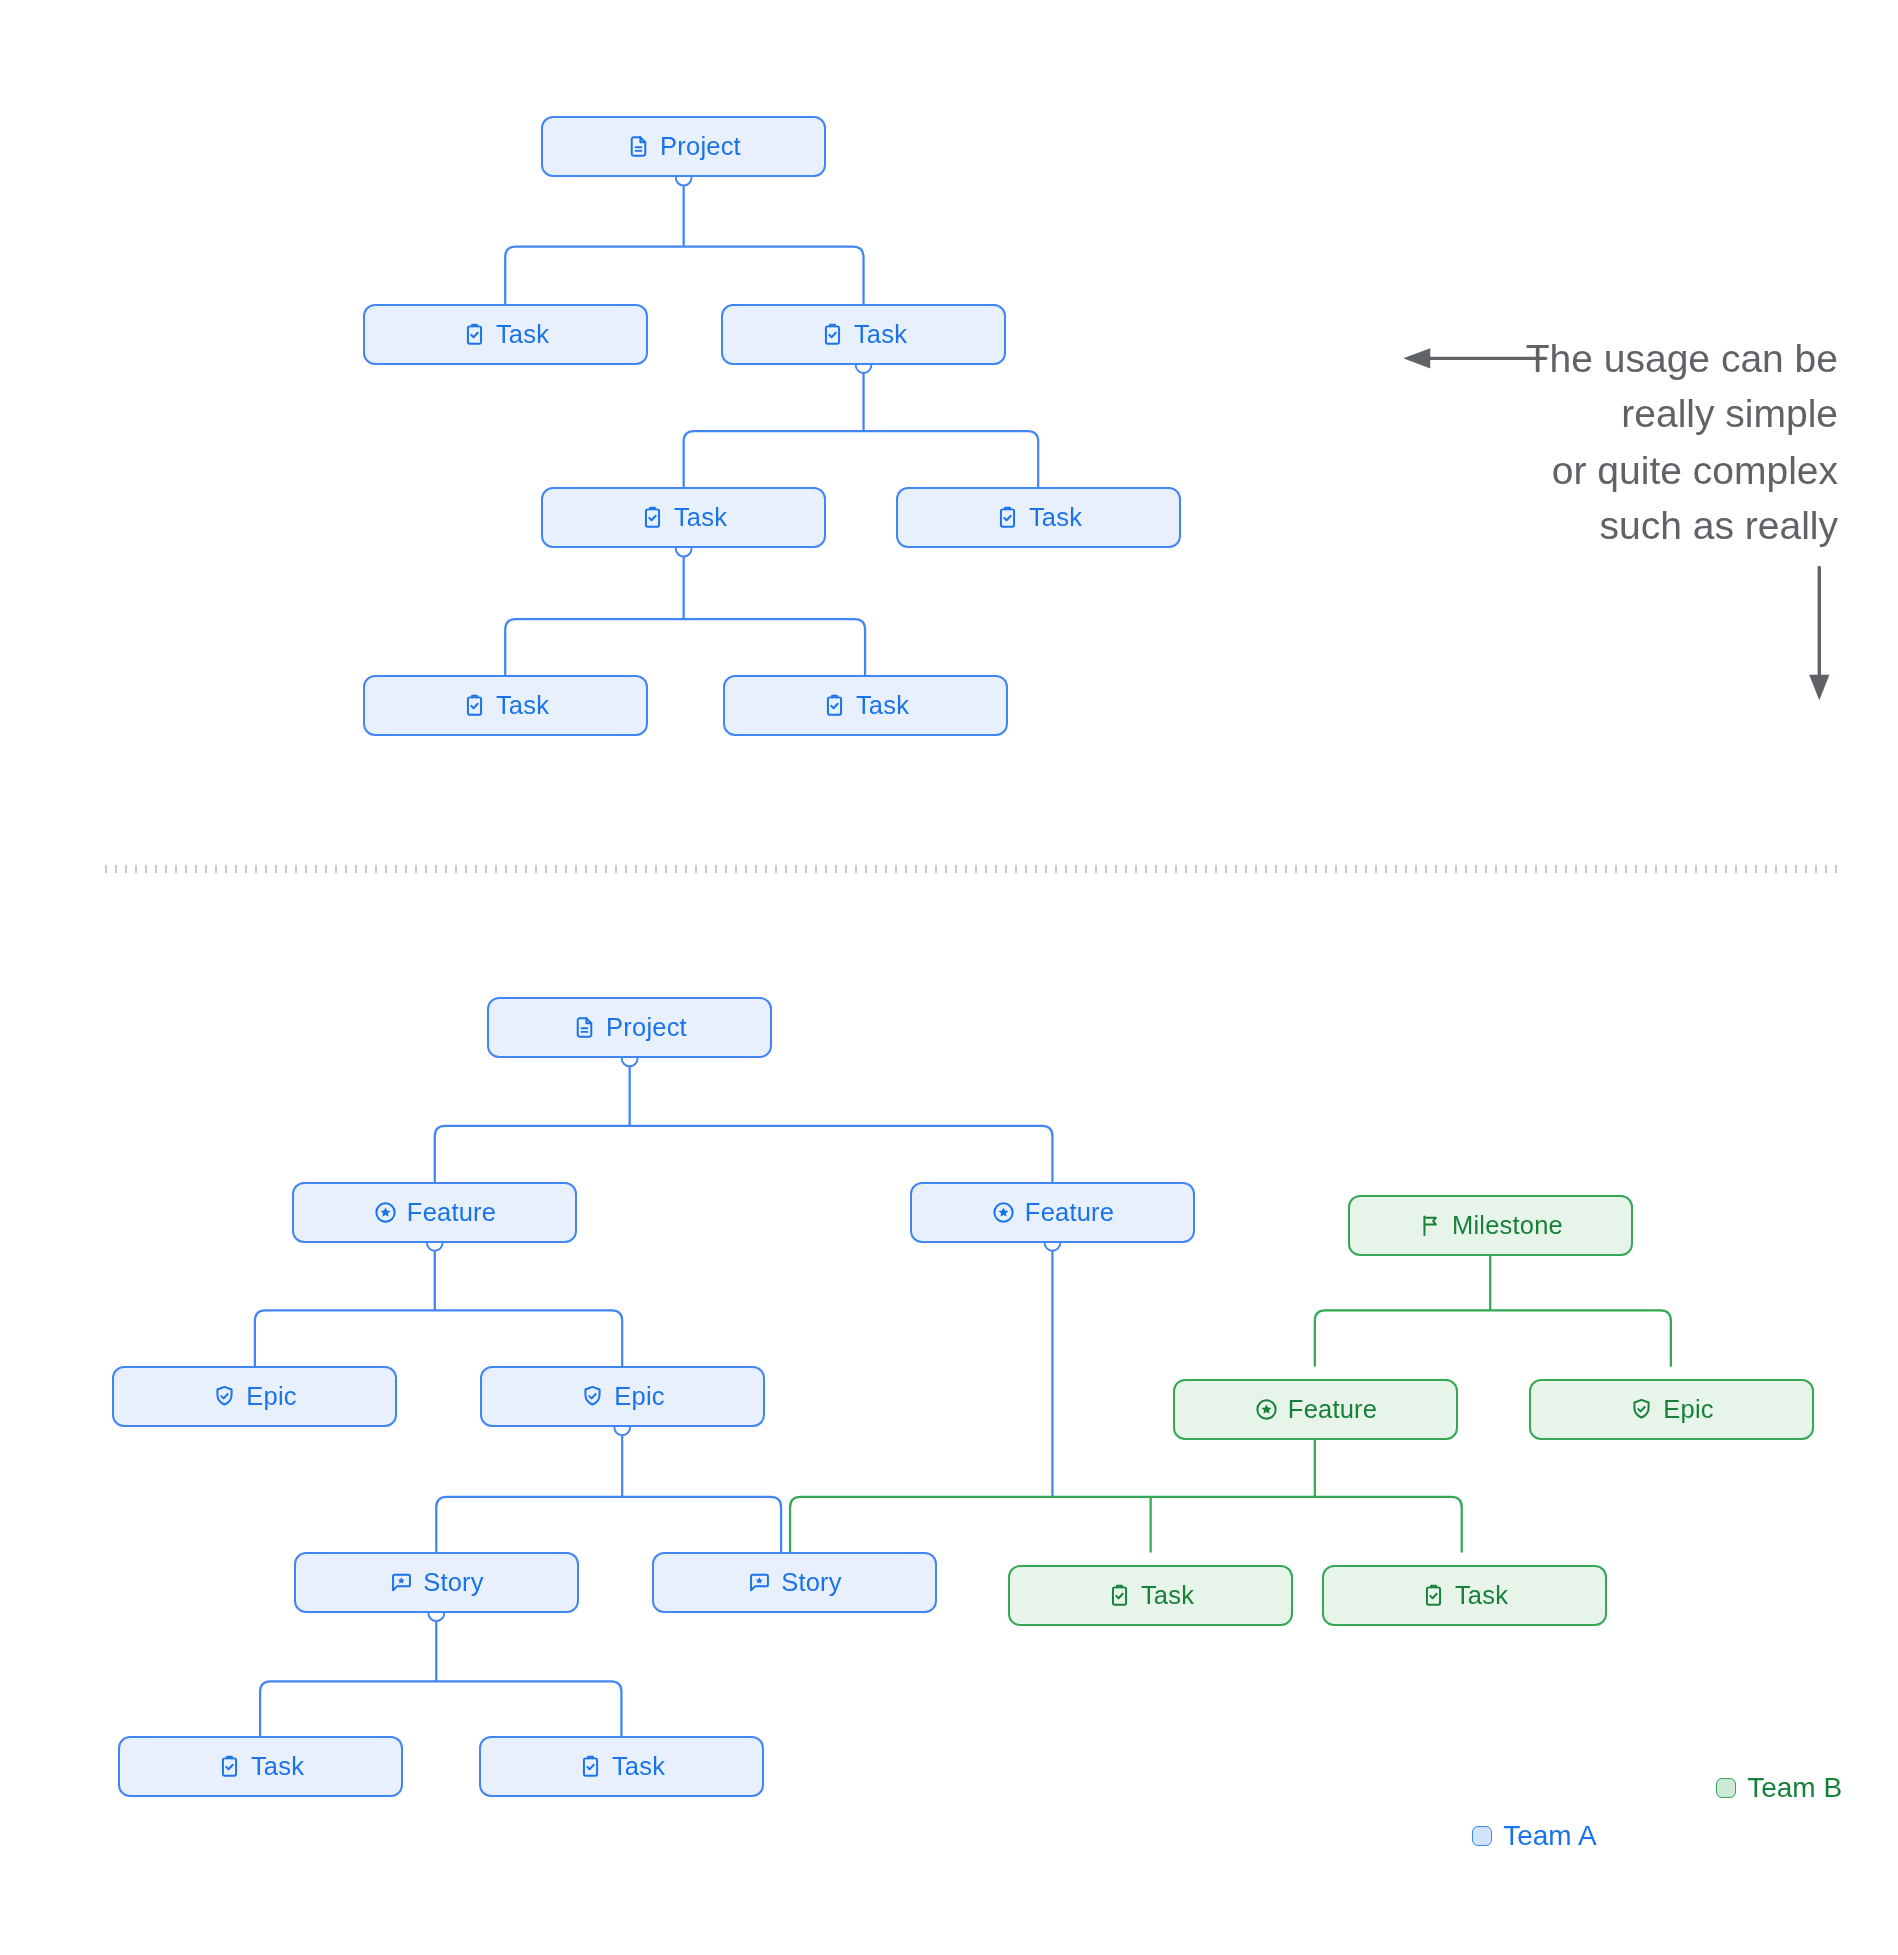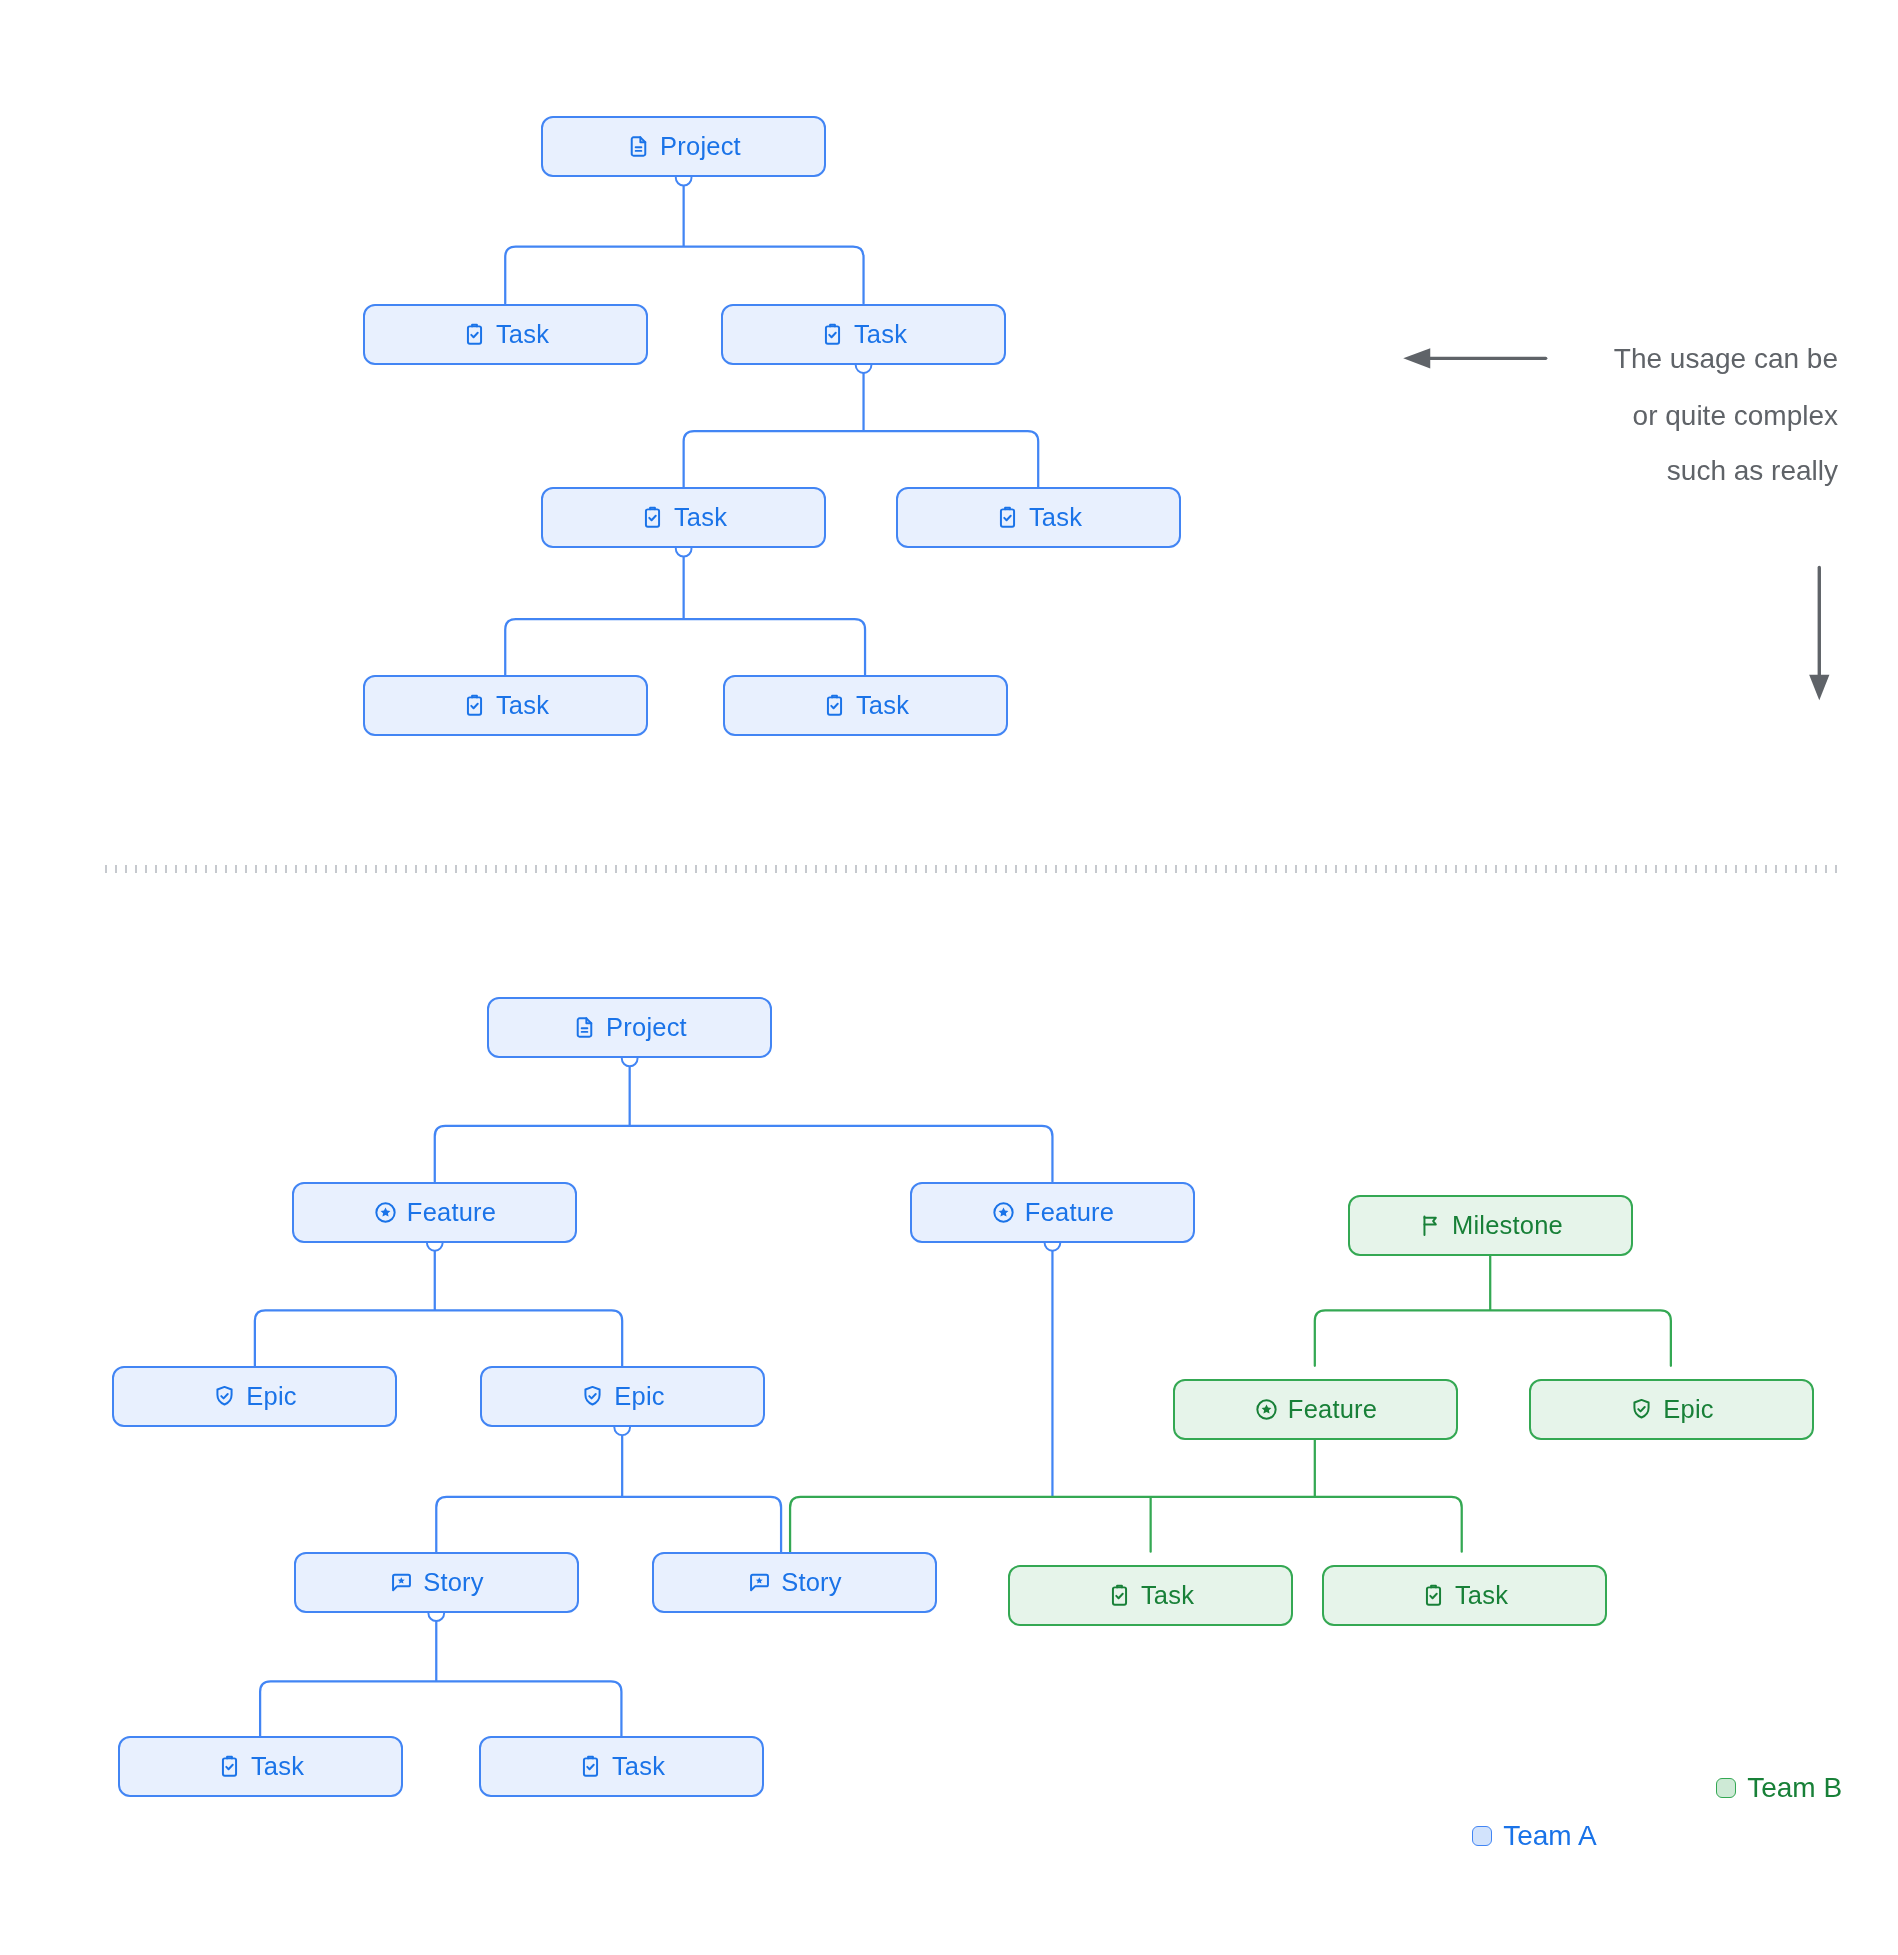--- a/index.html
+++ b/index.html
@@ -9,21 +9,21 @@
   #edges-svg{position:absolute;left:0;top:0;}
   .node{position:absolute;width:285px;height:61px;border-radius:12px;
         border:2.2px solid var(--a-border);box-sizing:border-box;
         display:flex;align-items:center;justify-content:center;gap:9px;
         background:var(--a-fill);color:var(--a-text);}
   .node.team-b{border-color:var(--b-border);background:var(--b-fill);color:var(--b-text);margin-top:13px;}
   .node-label{font-size:25.5px;font-weight:500;letter-spacing:0.2px;line-height:1;}
   .node-icon{display:flex;}
   .node-icon svg{width:25px;height:25px;display:block;}
   .annotation{position:absolute;right:60px;top:331px;text-align:right;
-      color:var(--ann);font-size:28px;line-height:55px;font-weight:400;}
+      color:var(--ann);font-size:39px;line-height:55px;font-weight:400;}
   .ann-block-2{margin-top:2px;}
   .divider{position:absolute;left:105px;top:865px;width:1735px;height:7.5px;
       background:repeating-linear-gradient(to right,var(--divider) 0 1.9px,transparent 1.9px 10px);}
   .legend-item{position:absolute;display:flex;align-items:center;gap:11.2px;top:1774px;height:27px;}
   .legend-item .swatch{width:20px;height:20px;border-radius:6px;border:1.9px solid;box-sizing:border-box;}
   #legend-a{left:1472px;margin-top:48px;} #legend-b{left:1676px;padding-left:40px;}
   #legend-a .swatch{background:var(--la-fill);border-color:var(--a-border);}
   #legend-b .swatch{background:var(--lb-fill);border-color:var(--b-border);}
   #legend-a .legend-label{color:var(--a-text);}
   #legend-b .legend-label{color:var(--b-text);}
@@ -262,20 +262,21 @@
             <path d="M8.9 12.4l2.2 2.2 4-4.3"></path>
           </svg>
         </span>
         <span class="node-label">Task</span>
       </div>
     </div>
 
   <div class="annotation">
     <div class="ann-block">
       <div>The usage can be</div>
+      <div>really simple</div>
     </div>
     <div class="ann-block ann-block-2">
       <div>or quite complex</div>
       <div>such as really</div>
     </div>
   </div>
 
   <div class="divider"></div>
 
   <div class="legend-item" id="legend-a">

